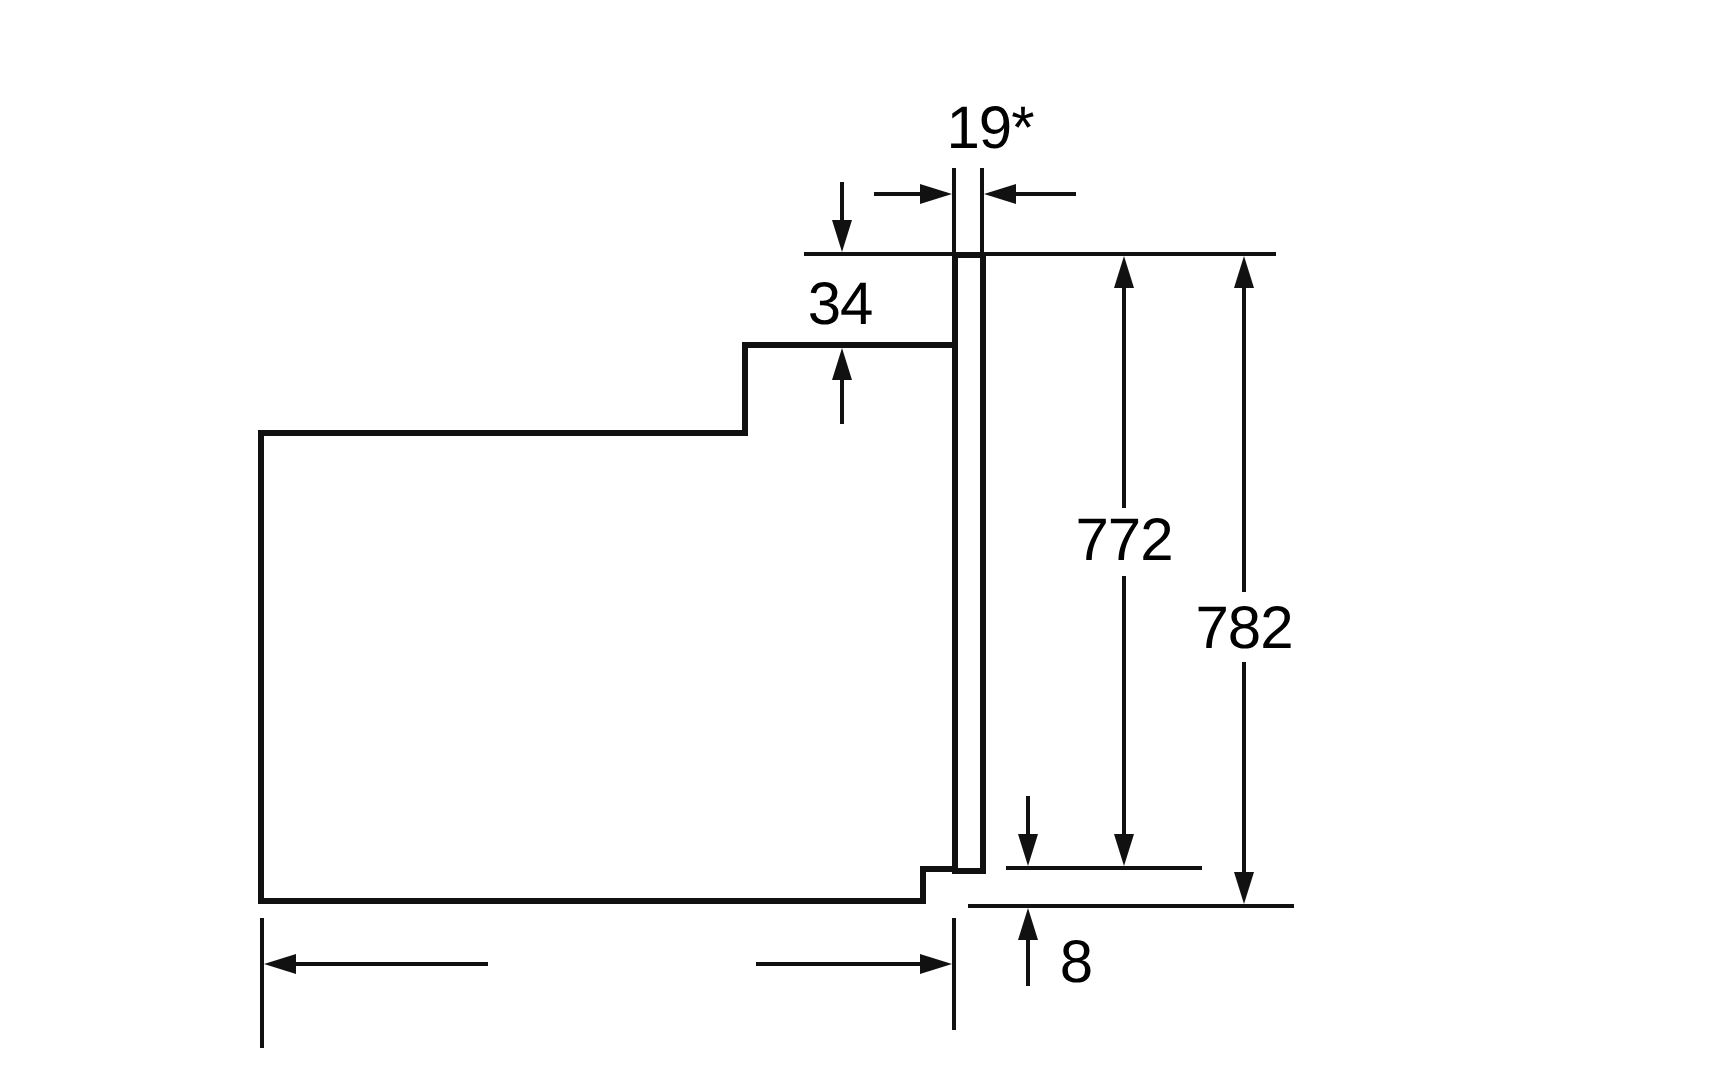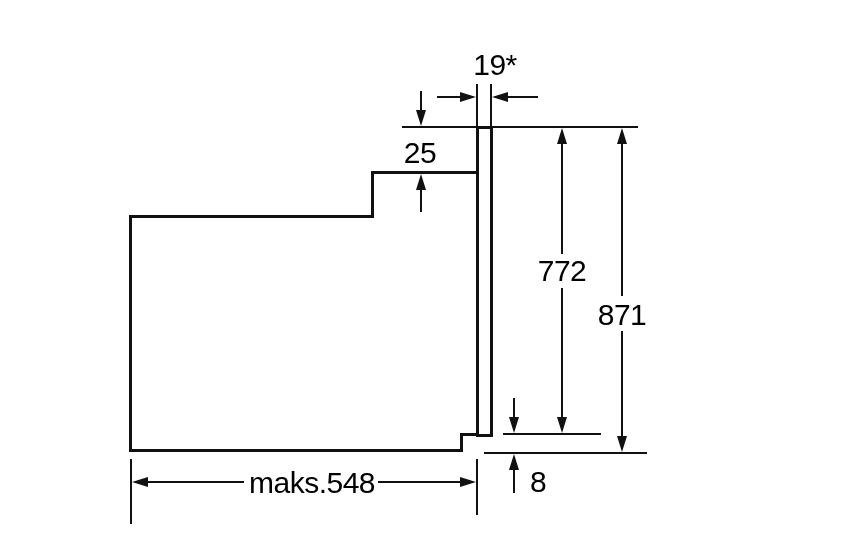--- a/index.html
+++ b/index.html
@@ -60,43 +60,42 @@
   <div class="ln thin" style="left:437px;top:96px;width:24px;height:2px;"></div>
   <div class="head pright" style="left:460px;top:91.5px;"></div>
   <div class="head pleft" style="left:492px;top:91.5px;"></div>
   <div class="ln thin" style="left:508px;top:96px;width:30px;height:2px;"></div>
   <div class="lbl" style="left:495px;top:65px;">19*</div>
 
   <div class="ln thin" style="left:420px;top:91px;width:2px;height:20px;"></div>
   <div class="head down" style="left:415.5px;top:110px;"></div>
   <div class="head up" style="left:415.5px;top:174px;"></div>
   <div class="ln thin" style="left:420px;top:190px;width:2px;height:22px;"></div>
-  <div class="lbl" style="left:420px;top:153px;">25</div>
+  <div class="lbl" style="left:420px;top:153px;">34</div>
 
   <div class="head up" style="left:556.5px;top:128px;"></div>
   <div class="ln thin" style="left:561px;top:144px;width:2px;height:110px;"></div>
   <div class="lbl" style="left:562px;top:271px;">772</div>
   <div class="ln thin" style="left:561px;top:288px;width:2px;height:130px;"></div>
   <div class="head down" style="left:556.5px;top:417px;"></div>
 
   <div class="head up" style="left:616.5px;top:128px;"></div>
   <div class="ln thin" style="left:621px;top:144px;width:2px;height:152px;"></div>
-  <div class="lbl" style="left:622px;top:315px;">871</div>
+  <div class="lbl" style="left:622px;top:315px;">782</div>
   <div class="ln thin" style="left:621px;top:331px;width:2px;height:106px;"></div>
   <div class="head down" style="left:616.5px;top:436px;"></div>
 
   <div class="ln thin" style="left:503px;top:433px;width:98px;height:2px;"></div>
   <div class="ln thin" style="left:484px;top:452px;width:163px;height:2px;"></div>
   <div class="ln thin" style="left:513px;top:398px;width:2px;height:20px;"></div>
   <div class="head down" style="left:508.5px;top:417px;"></div>
   <div class="head up" style="left:508.5px;top:454px;"></div>
   <div class="ln thin" style="left:513px;top:470px;width:2px;height:23px;"></div>
   <div class="lbl" style="left:538px;top:482px;">8</div>
 
   <div class="ln thin" style="left:130px;top:459px;width:2px;height:65px;"></div>
   <div class="ln thin" style="left:476px;top:459px;width:2px;height:56px;"></div>
   <div class="head pleft" style="left:132px;top:476.5px;"></div>
   <div class="ln thin" style="left:148px;top:481px;width:96px;height:2px;"></div>
-  <div class="lbl" style="left:312px;top:483px;">maks.548</div>
   <div class="ln thin" style="left:378px;top:481px;width:82px;height:2px;"></div>
   <div class="head pright" style="left:460px;top:476.5px;"></div>
 
 </div>
 
 </body></html>

